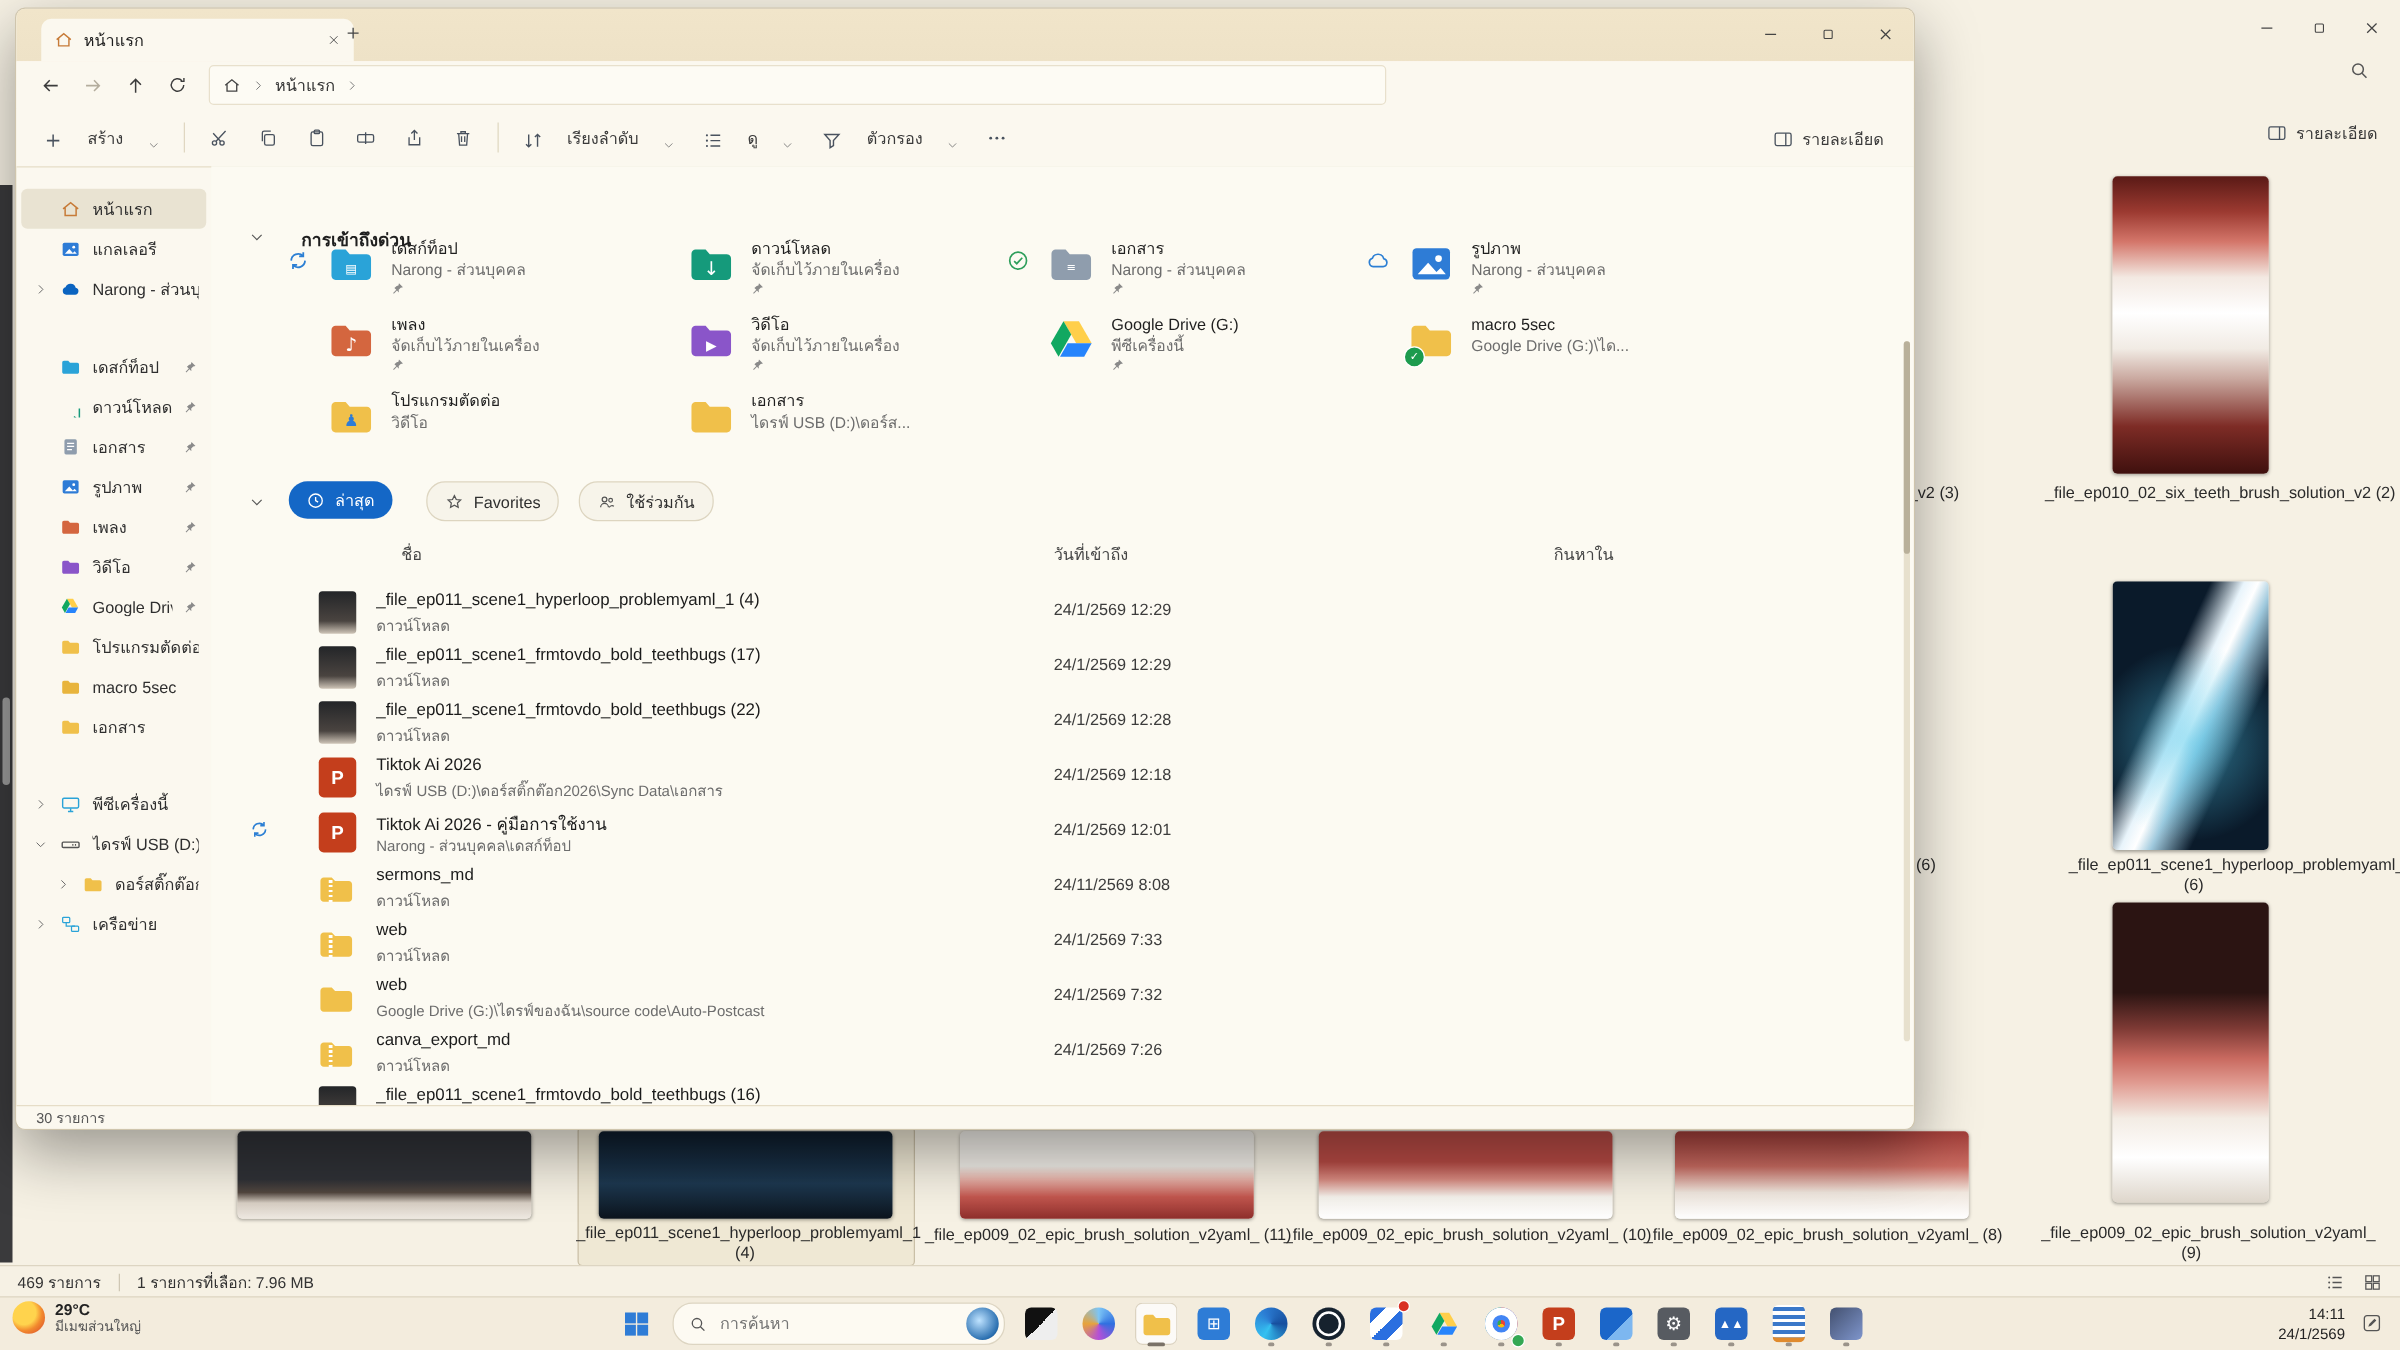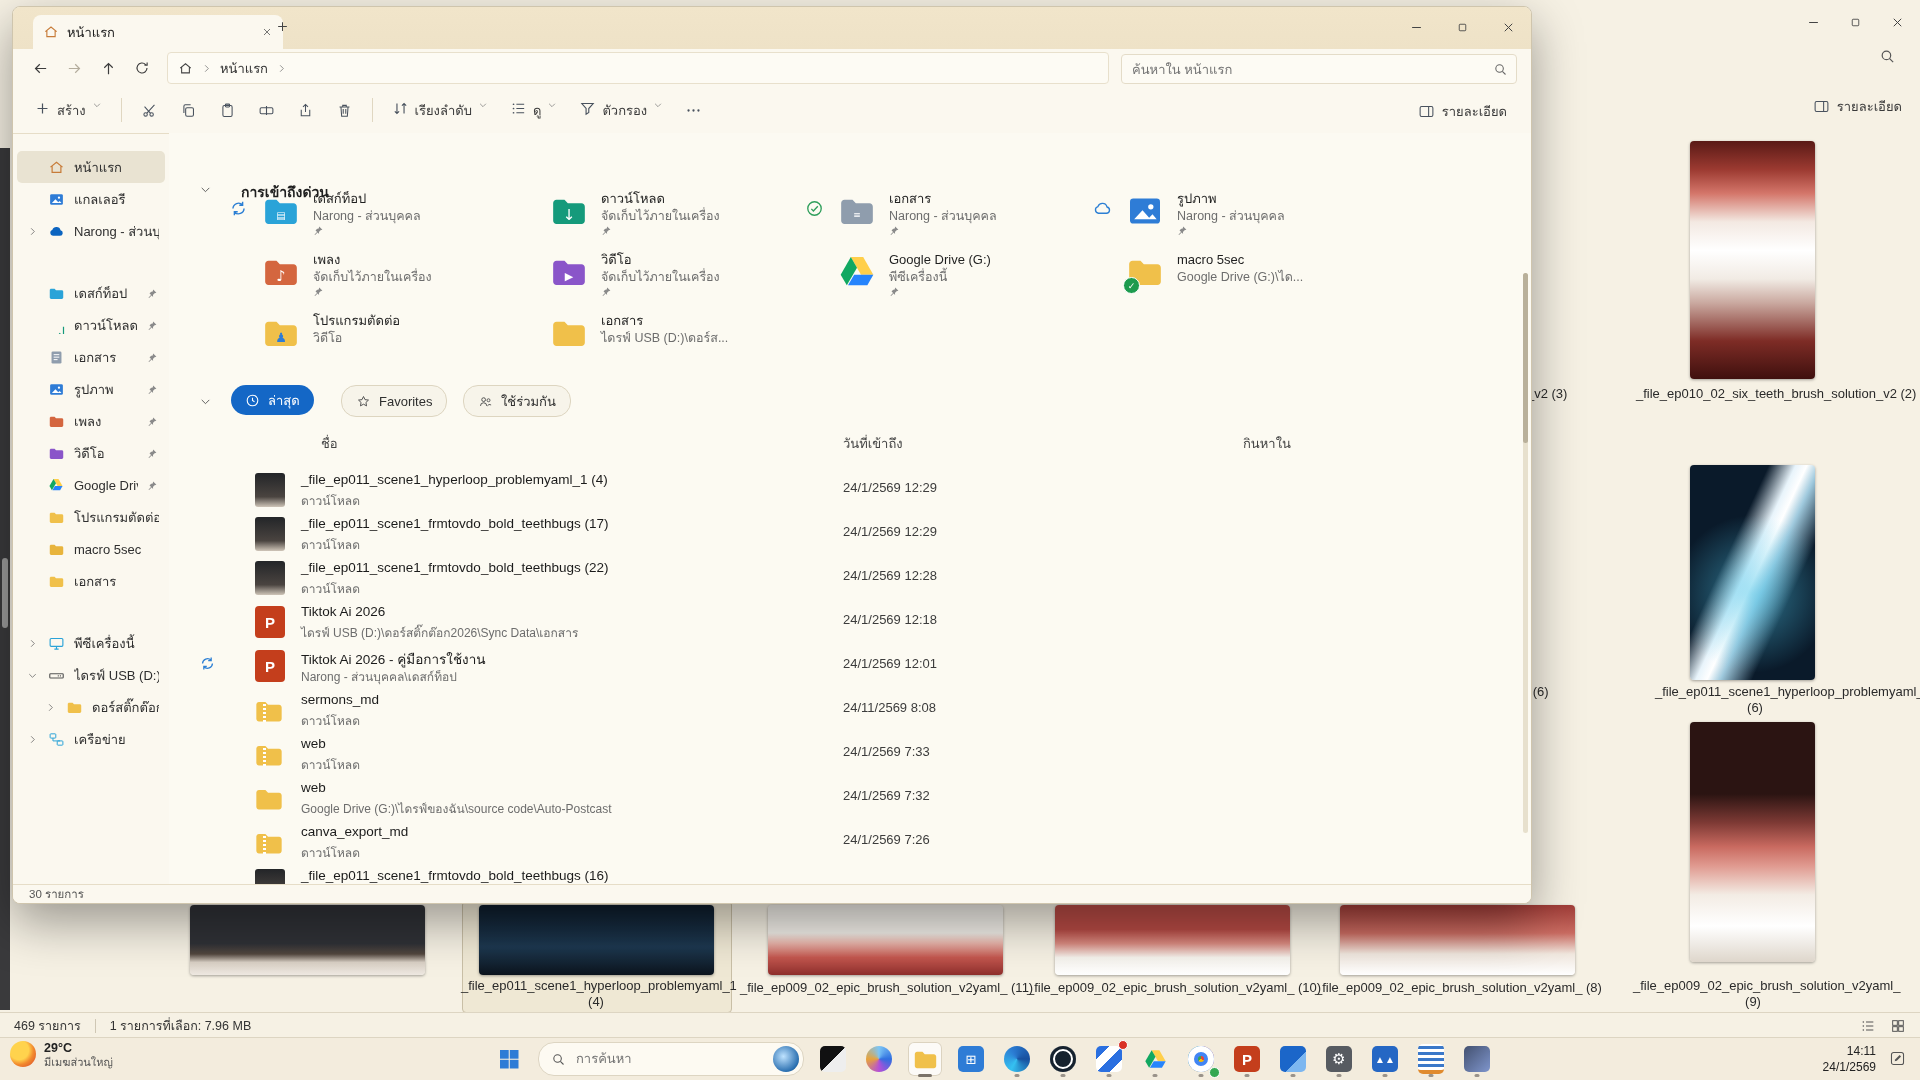--- a/index.html
+++ b/index.html
@@ -37,21 +37,21 @@
   #navbar{position:absolute;left:0;top:42px;right:0;height:38px;background:#fbf8ef;display:flex;align-items:center}
   .navbtn{width:34px;height:30px;display:flex;align-items:center;justify-content:center;color:#3c3c3c;border-radius:4px}
   .navbtn.dis{color:#b4ad9d}
   #crumbbar{margin-left:8px;width:920px;height:30px;background:#fdfbf4;border:1px solid #e8e0cc;border-radius:4px;
             display:flex;align-items:center;gap:8px;padding:0 10px;font-size:13px;color:#333}
   #navsearch{position:absolute;right:14px;top:5px;width:378px;height:28px;background:#fdfbf4;border:1px solid #e4dcc8;
              border-radius:4px;display:flex;align-items:center;padding:0 8px}
   #navsearch input{border:0;outline:0;background:transparent;flex:1;font-size:13px;color:#333;font-family:inherit}
   #toolbar{position:absolute;left:0;top:80px;right:0;height:46px;background:#fbf8ef;border-bottom:1px solid #e6ddc7;
            display:flex;align-items:center;gap:4px;padding:0 12px;font-size:13px;color:#3a3a3a}
-  .tbtn{display:flex;align-items:flex-start;gap:6px;padding:6px 9px;border-radius:5px}
+  .tbtn{display:flex;align-items:flex-end;gap:19px;padding:6px 9px;border-radius:5px}
   .tico{color:#49525e}
   .tsep{width:1px;height:24px;background:#e0d7c1;margin:0 6px}
   .chev{color:#777}
   #tb-details{position:absolute;right:16px;top:8px;display:flex;align-items:center;gap:7px;padding:6px 8px;font-size:13px;color:#3a3a3a}
   
   #sidebar{position:absolute;left:0;top:126px;width:156px;bottom:18px;padding-top:18px;overflow:hidden}
   .sb-item{height:32px;display:flex;align-items:center;gap:9px;padding:0 6px 0 10px;font-size:13px;color:#2f2f2f;border-radius:5px;margin:0 4px;position:relative}
   .sb-item .exp{width:12px;color:#666;flex:0 0 12px;display:flex}
   .sb-item .noexp{flex:0 0 12px}
   .sb-item.sel{background:#e9e3d2}
@@ -425,28 +425,20 @@
             <use href="#s-chevr"></use>
           </svg>
         </span>
       <span>หน้าแรก</span>
       <span class="chev">
           <svg class="i" width="11" height="11">
             <use href="#s-chevr"></use>
           </svg>
         </span>
     </div>
-    <div id="navsearch">
-      <input placeholder="ค้นหาใน หน้าแรก" style="">
-      <span style="color:#666">
-          <svg class="i" width="15" height="15">
-            <use href="#s-search"></use>
-          </svg>
-        </span>
-    </div>
   </div>
 
   <div id="toolbar">
     <div class="tbtn">
       <svg class="i tico" width="17" height="17">
           <use href="#s-plus"></use>
         </svg>
       <span>สร้าง</span>
       <svg class="i chev" width="10" height="10">
           <use href="#s-chevd"></use>

